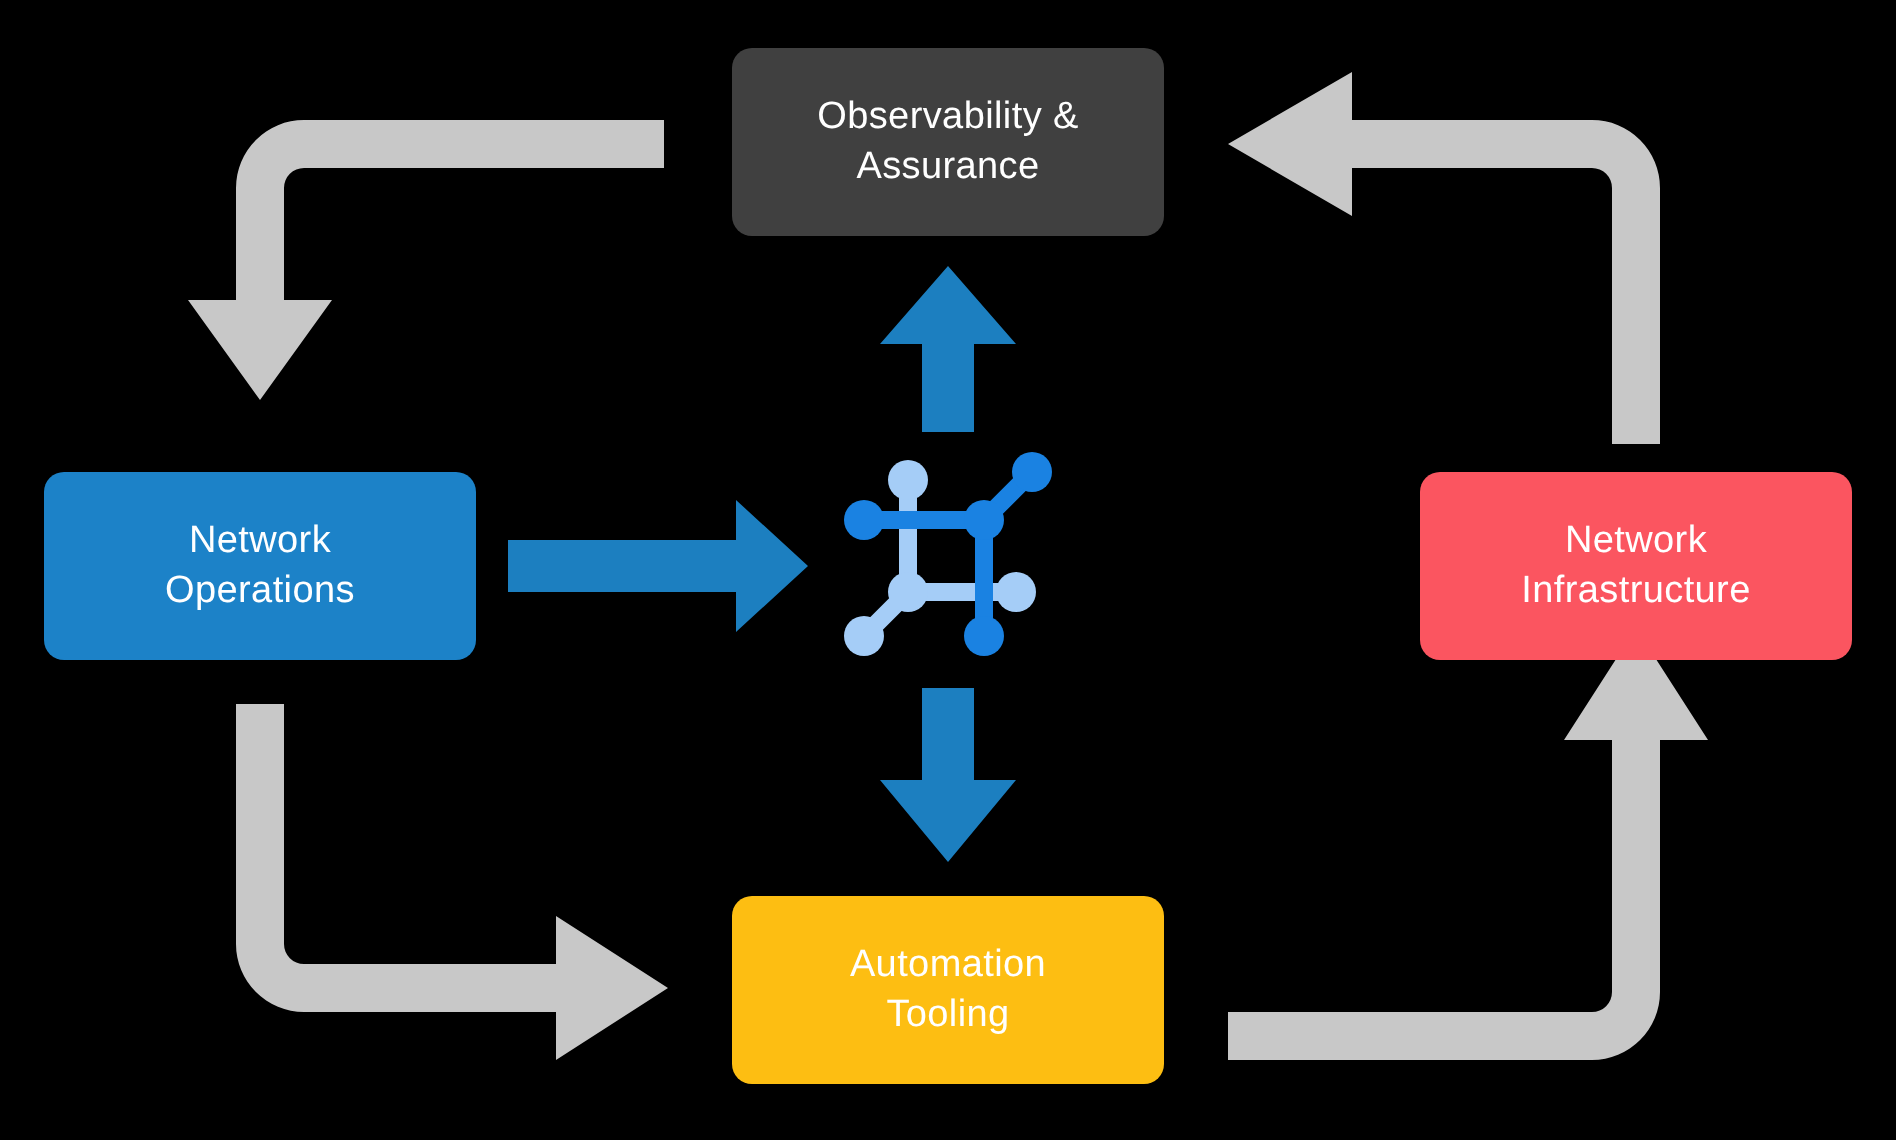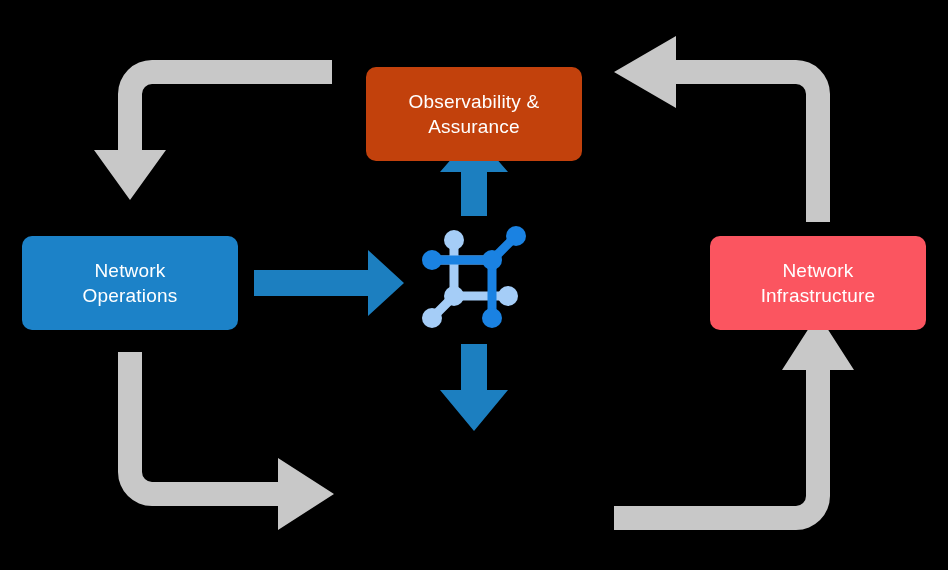--- a/index.html
+++ b/index.html
@@ -37,22 +37,21 @@
     font-size: 19px;
     line-height: 1.34;
     font-weight: 400;
     letter-spacing: 0.2px;
     box-sizing: border-box;
     padding: 4px 10px;
     z-index: 5;
   }
   #box-observability {
     left: 366px;  top: 24px;   width: 216px; height: 94px;
-    background: #c2410c;
-    margin-top: 43px;
+    background: #404040;
   }
   #box-network-operations {
     left: 22px;   top: 236px;  width: 216px; height: 94px;
     background: #1c82c8;
   }
   #box-network-infrastructure {
     left: 710px;  top: 236px;  width: 216px; height: 94px;
     background: #fb5560;
   }
   #box-automation-tooling {
@@ -196,14 +195,18 @@
   <div class="node-box" id="box-network-operations">
     <span class="box-label">Network
 Operations</span>
   </div>
 
   <div class="node-box" id="box-network-infrastructure">
     <span class="box-label">Network
 Infrastructure</span>
   </div>
 
+  <div class="node-box" id="box-automation-tooling">
+    <span class="box-label">Automation
+Tooling</span>
+  </div>
 
 </div>
 
 </body></html>

